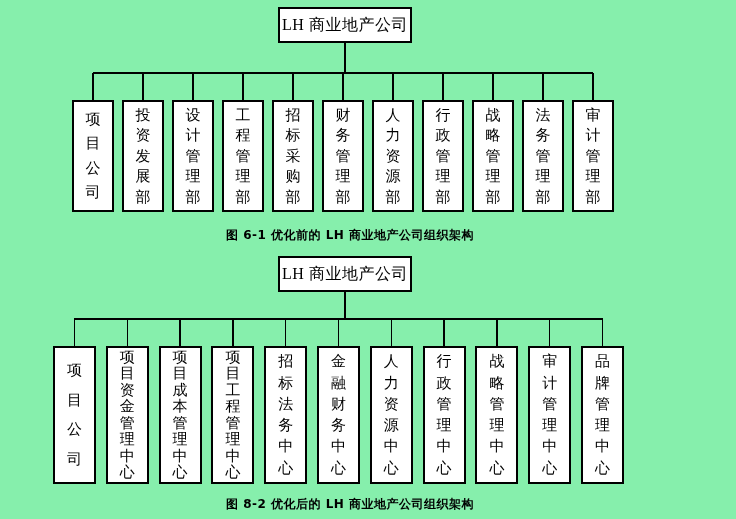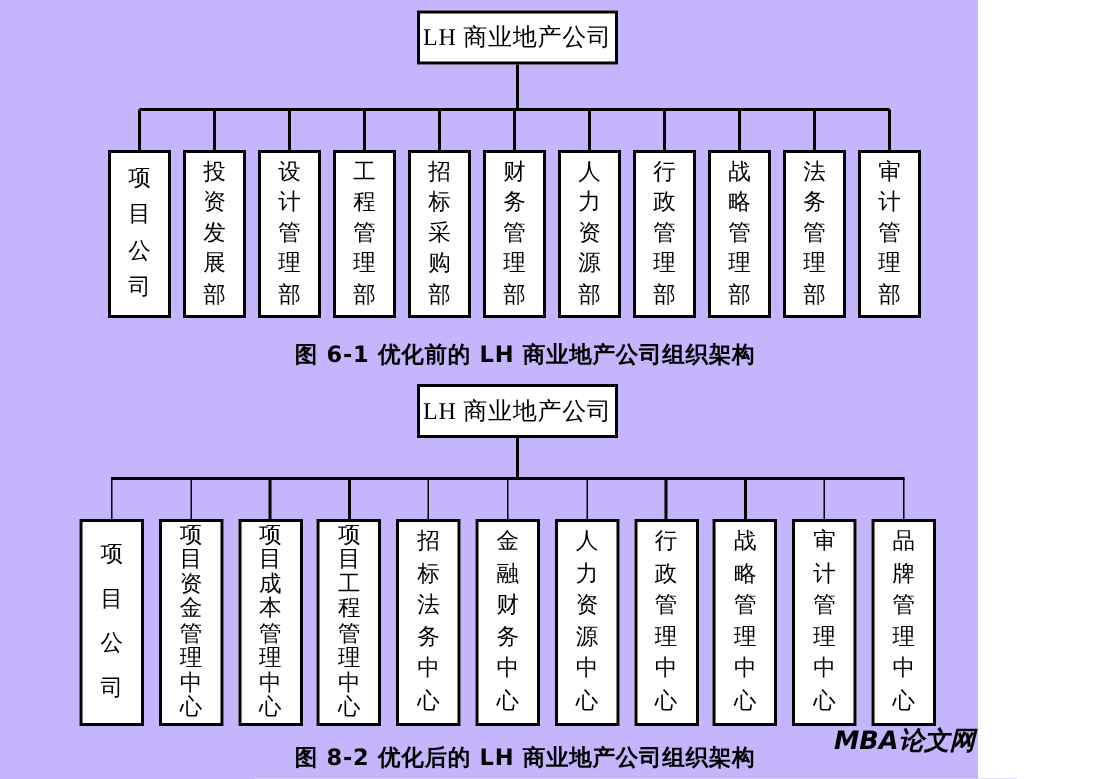--- a/index.html
+++ b/index.html
@@ -1,20 +1,20 @@
 <!DOCTYPE html>
 <html><head>
 <meta charset="utf-8">
 <style>
   html,body{margin:0;padding:0;}
   body{
     width:736px;height:519px;background:#ffffff;overflow:hidden;
     font-family:"Liberation Serif","DejaVu Serif",serif;color:#000;
   }
-  .page{position:relative;width:652px;height:519px;background:#c4b5fd;}
+  .page{position:relative;width:736px;height:519px;background:#86efac;}
 
   
   .root-box{
     position:absolute;box-sizing:border-box;
     width:134px;height:36px;border:2px solid #000;background:#fff;
     display:flex;align-items:center;justify-content:center;
     font-size:16px;letter-spacing:0.5px;white-space:nowrap;
   }
   
   .vstem{position:absolute;width:1.5px;background:#000;}
@@ -47,21 +47,21 @@
   #c2-rstem{left:344px;top:292px;height:26px;}
   #c2-hline{left:74px;top:318px;width:529px;}
   #c2-row{left:53px;top:319px;width:571px;}
   #c2-row .col{width:43px;}
   #c2-row .stem{height:27px;}
   #c2-row .dept-box{width:43px;height:138px;}
 
   .caption{
     position:absolute;left:0;width:700px;text-align:center;
     font-family:"DejaVu Sans","Liberation Sans",sans-serif;
-    font-weight:700;font-size:15px;letter-spacing:0.5px;white-space:nowrap;
+    font-weight:700;font-size:12px;letter-spacing:0.5px;white-space:nowrap;
   }
   #c1-caption{top:227px;}
   #c2-caption{top:496px;}
 
   .footer{
     position:absolute;right:2px;top:486px;text-align:right;line-height:1.05;
     font-family:"DejaVu Sans","Liberation Sans",sans-serif;
   }
   .site-name{
     font-size:17px;font-weight:700;font-style:italic;color:#000;white-space:nowrap;
@@ -377,16 +377,15 @@
               <span>心</span>
             </div>
           </div>
         </div>
     </div>
 
     <div class="caption" id="c2-caption">图 8-2 优化后的 LH 商业地产公司组织架构</div>
   </section>
 
   <div class="footer">
-    <div class="site-name">MBA论文网</div>
   </div>
 
 </div>
 
 </body></html>

